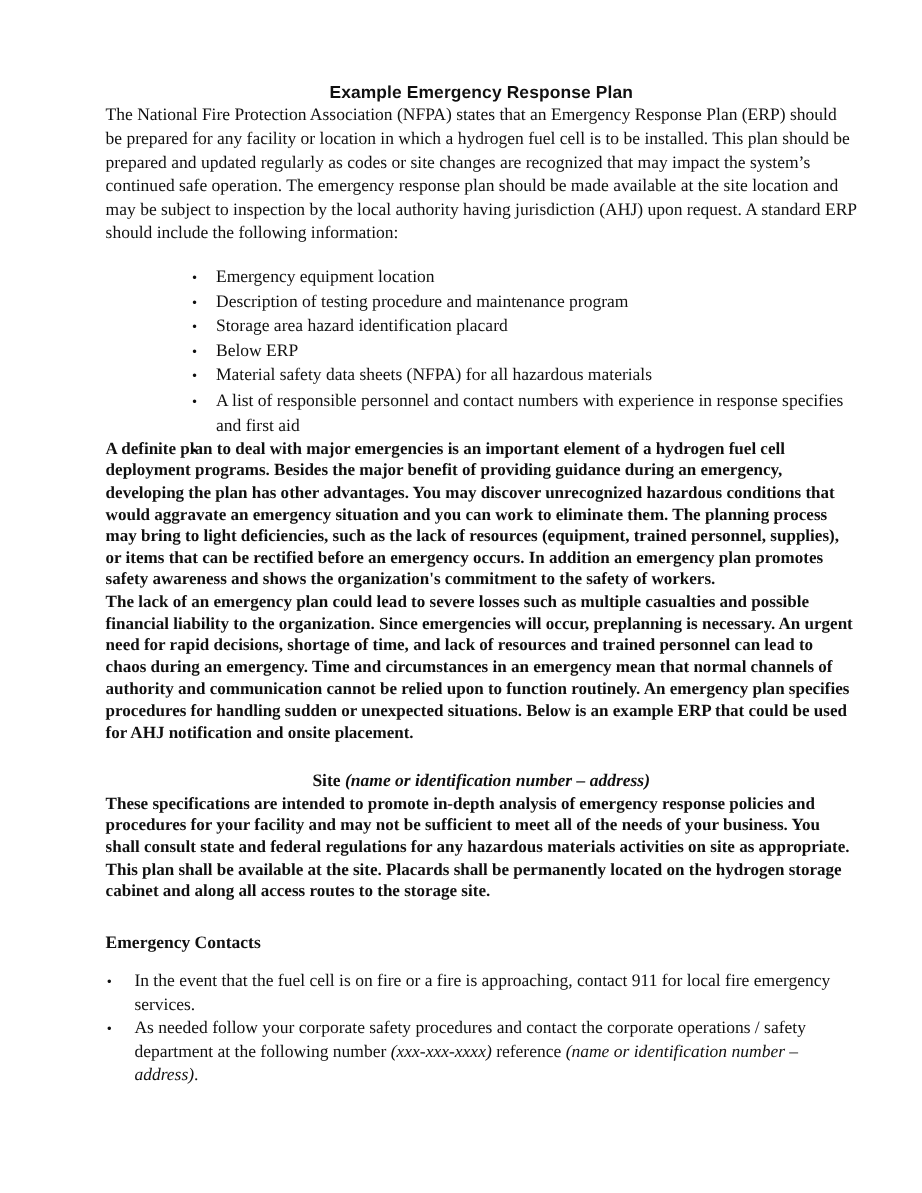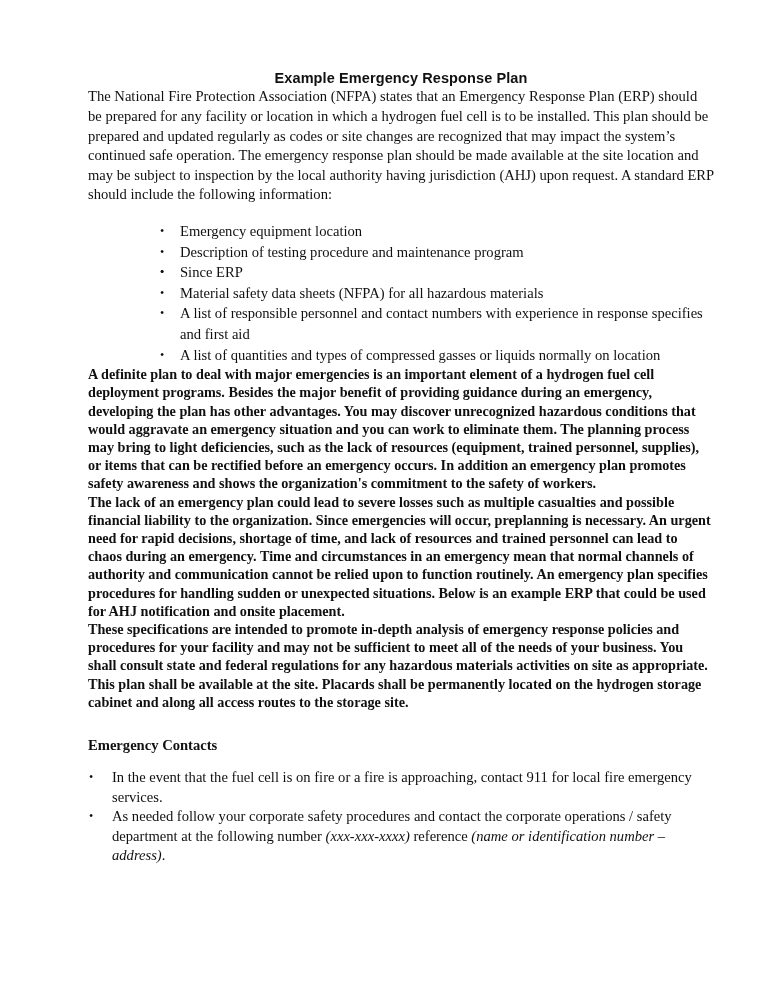--- a/index.html
+++ b/index.html
@@ -132,44 +132,47 @@
       <li>
         <span class="bullet">•</span>
         <span>Emergency equipment location</span>
       </li>
       <li>
         <span class="bullet">•</span>
         <span>Description of testing procedure and maintenance program</span>
       </li>
       <li>
         <span class="bullet">•</span>
+        <span>Storage area hazard identification placard</span>
       </li>
       <li>
         <span class="bullet">•</span>
-        <span>Since ERP</span>
+        <span>Below ERP</span>
       </li>
       <li>
         <span class="bullet">•</span>
         <span>Material safety data sheets (NFPA) for all hazardous materials</span>
       </li>
       <li>
         <span class="bullet">•</span>
         <span>A list of responsible personnel and contact numbers with experience in response specifies and first aid</span>
       </li>
       <li>
         <span class="bullet">•</span>
-        <span>A list of quantities and types of compressed gasses or liquids normally on location</span>
       </li>
     </ul>
 
     <p class="body condensed p-gap">A definite plan to deal with major emergencies is an important element of a hydrogen fuel cell deployment programs. Besides the major benefit of providing guidance during an emergency, developing the plan has other advantages. You may discover unrecognized hazardous conditions that would aggravate an emergency situation and you can work to eliminate them. The planning process may bring to light deficiencies, such as the lack of resources (equipment, trained personnel, supplies), or items that can be rectified before an emergency occurs. In addition an emergency plan promotes safety awareness and shows the organization's commitment to the safety of workers.</p>
 
     <p class="body condensed p-gap">The lack of an emergency plan could lead to severe losses such as multiple casualties and possible financial liability to the organization. Since emergencies will occur, preplanning is necessary. An urgent need for rapid decisions, shortage of time, and lack of resources and trained personnel can lead to chaos during an emergency. Time and circumstances in an emergency mean that normal channels of authority and communication cannot be relied upon to function routinely. An emergency plan specifies procedures for handling sudden or unexpected situations.  Below is an example ERP that could be used for AHJ notification and onsite placement.</p>
 
 
+    <p class="center-head h-site">
+      <span>Site </span><span class="bi">(name or identification number – address)</span>
+    </p>
 
     <p class="body condensed p-gap">These specifications are intended to promote in-depth analysis of emergency response policies and procedures for your facility and may not be sufficient to meet all of the needs of your business.  You shall consult state and federal regulations for any hazardous materials activities on site as appropriate. This plan shall be available at the site. Placards shall be permanently located on the hydrogen storage cabinet and along all access routes to the storage site.</p>
 
     <p class="sect-head">Emergency Contacts</p>
 
     <ul class="bul bul-flush">
       <li>
         <span class="bullet">•</span>
         <span>In the event that the fuel cell is on fire or a fire is approaching, contact 911 for local fire emergency services.</span>
       </li>

